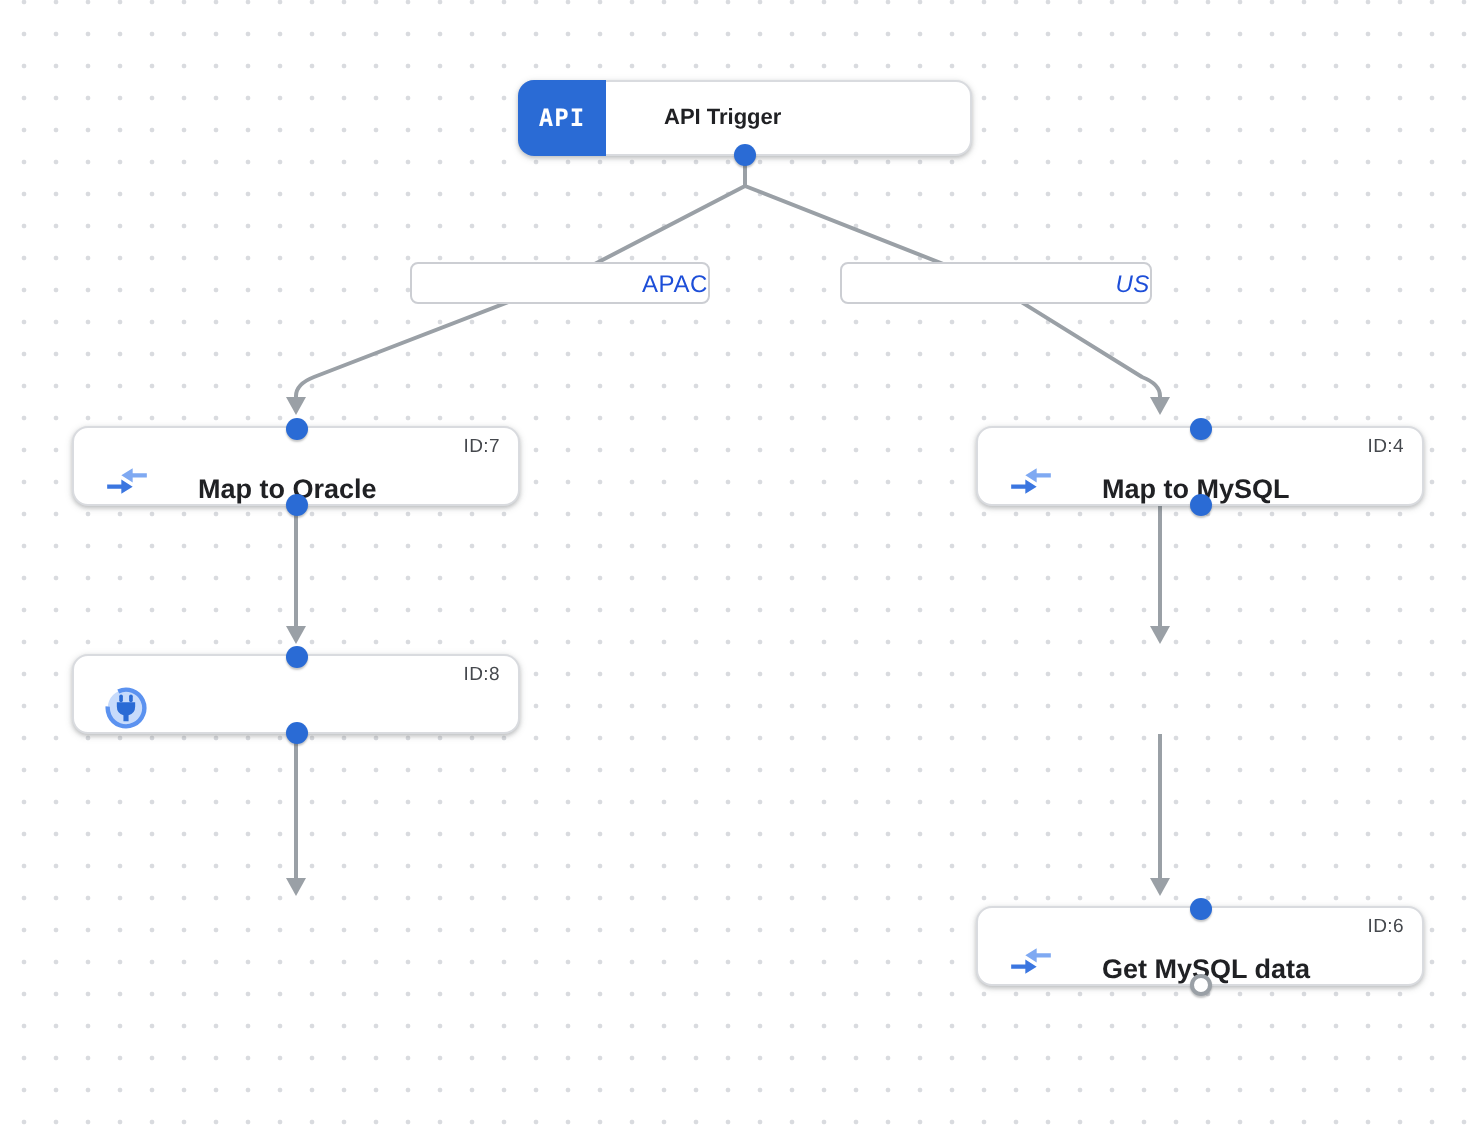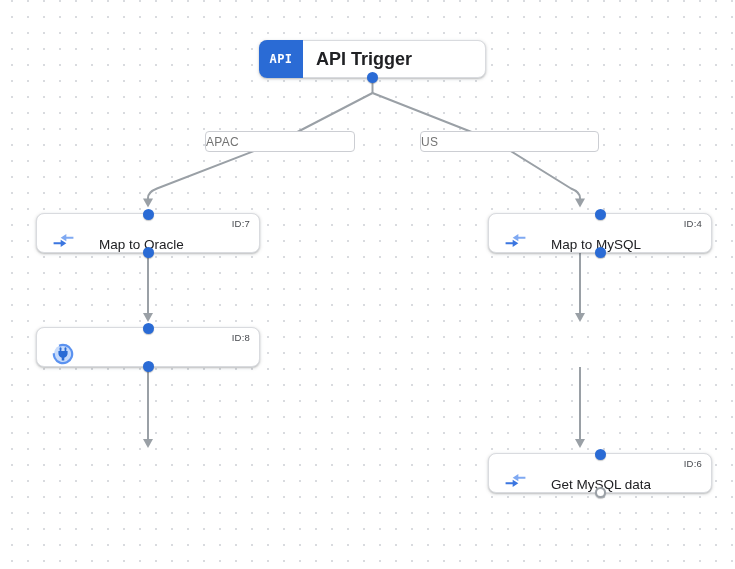--- a/index.html
+++ b/index.html
@@ -21,55 +21,55 @@
     position:absolute;z-index:2;
     background:#ffffff;
     border:1px solid #d9dbdf;
     border-radius:8px;
     box-shadow:0 1px 2px rgba(60,64,67,0.28), 0 1px 4px rgba(60,64,67,0.12);
     box-sizing:border-box;
     display:flex;align-items:center;
   }
   .trigger-node{left:259px;top:40px;width:227px;height:38px;padding:0;}
   .api-badge{
-    width:44px;height:38px;margin:-1px 0 -1px -1px;
+    width:44px;height:38px;margin:-1px 16px -1px -1px;
     background:#2a6bd5;border-radius:8px 0 0 8px;
     display:flex;align-items:center;justify-content:center;
     color:#ffffff;font-family:"DejaVu Sans Mono", monospace;
     font-weight:700;font-size:12px;letter-spacing:0.5px;
   }
-  .trigger-label{margin-left:13px;font-size:18px;font-weight:700;color:#202124;}
+  .trigger-label{margin-left:13px;font-size:11px;font-weight:700;color:#202124;}
 
   .task-node{width:224px;height:40px;padding-left:14px;gap:24px;align-items:flex-end;}
-  .task-label{font-size:13.5px;font-weight:400;color:#202124;white-space:nowrap;}
+  .task-label{font-size:13.5px;font-weight:700;color:#202124;white-space:nowrap;}
   .id-label{
     position:absolute;top:4px;right:9px;
     font-size:9.5px;color:#45484d;letter-spacing:0.2px;
   }
   .task-icon{display:flex;align-items:center;justify-content:center;width:24px;height:24px;flex:0 0 24px;}
 
   .dot{
     position:absolute;left:50%;margin-left:-5.5px;
     width:11px;height:11px;border-radius:50%;
     background:#2a6bd5;z-index:3;
     box-shadow:0 1px 1px rgba(60,64,67,0.3);
   }
   .dot-top{top:-5.5px;}
   .dot-bottom{bottom:-5.5px;}
   .dot-hollow{background:#ffffff;border:2px solid #9aa0a6;box-sizing:border-box;}
 
   .branch-label{
     position:absolute;z-index:2;height:21px;
     background:#ffffff;border:1px solid #ccced3;border-radius:4px;
     box-sizing:border-box;
-    display:flex;align-items:center;justify-content:flex-start;
-    font-size:12px;color:#737373;letter-spacing:0.3px;
+    display:flex;align-items:center;justify-content:flex-end;
+    font-size:12px;color:#1d4ed8;letter-spacing:0.3px;
   }
   .branch-apac{left:205px;top:131px;width:150px;}
-  .branch-us{left:420px;top:131px;width:179px;}
+  .branch-us{left:420px;top:131px;width:156px;font-style:italic;}
 
   .n-left{left:36px;}
   .n-right{left:488px;}
   .row-0{top:213px;}
   .row-1{top:327px;}
   .row-2{top:453px;}
 </style>
 </head>
 <body>
 

